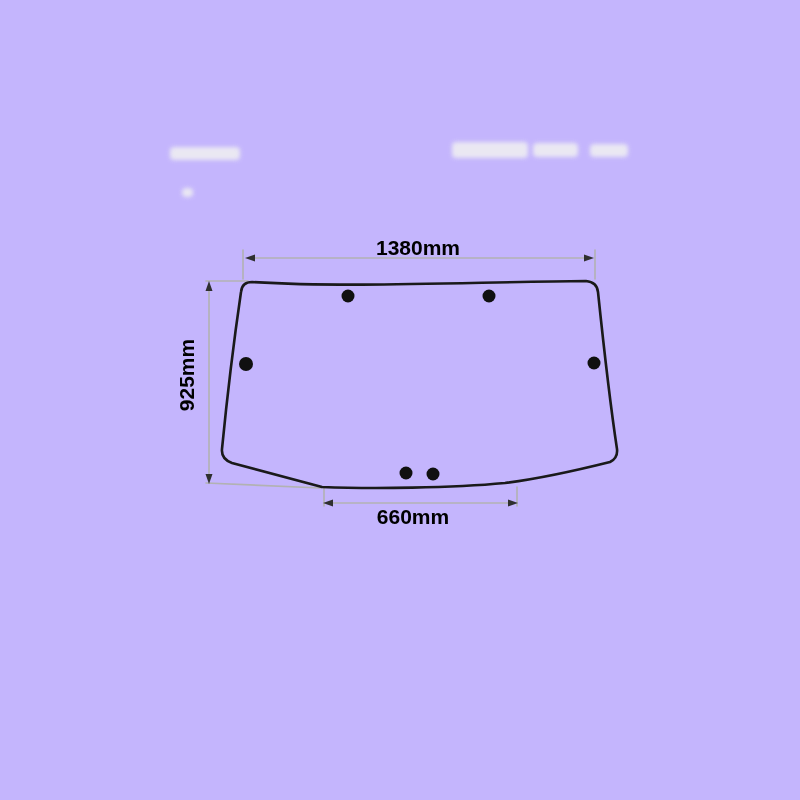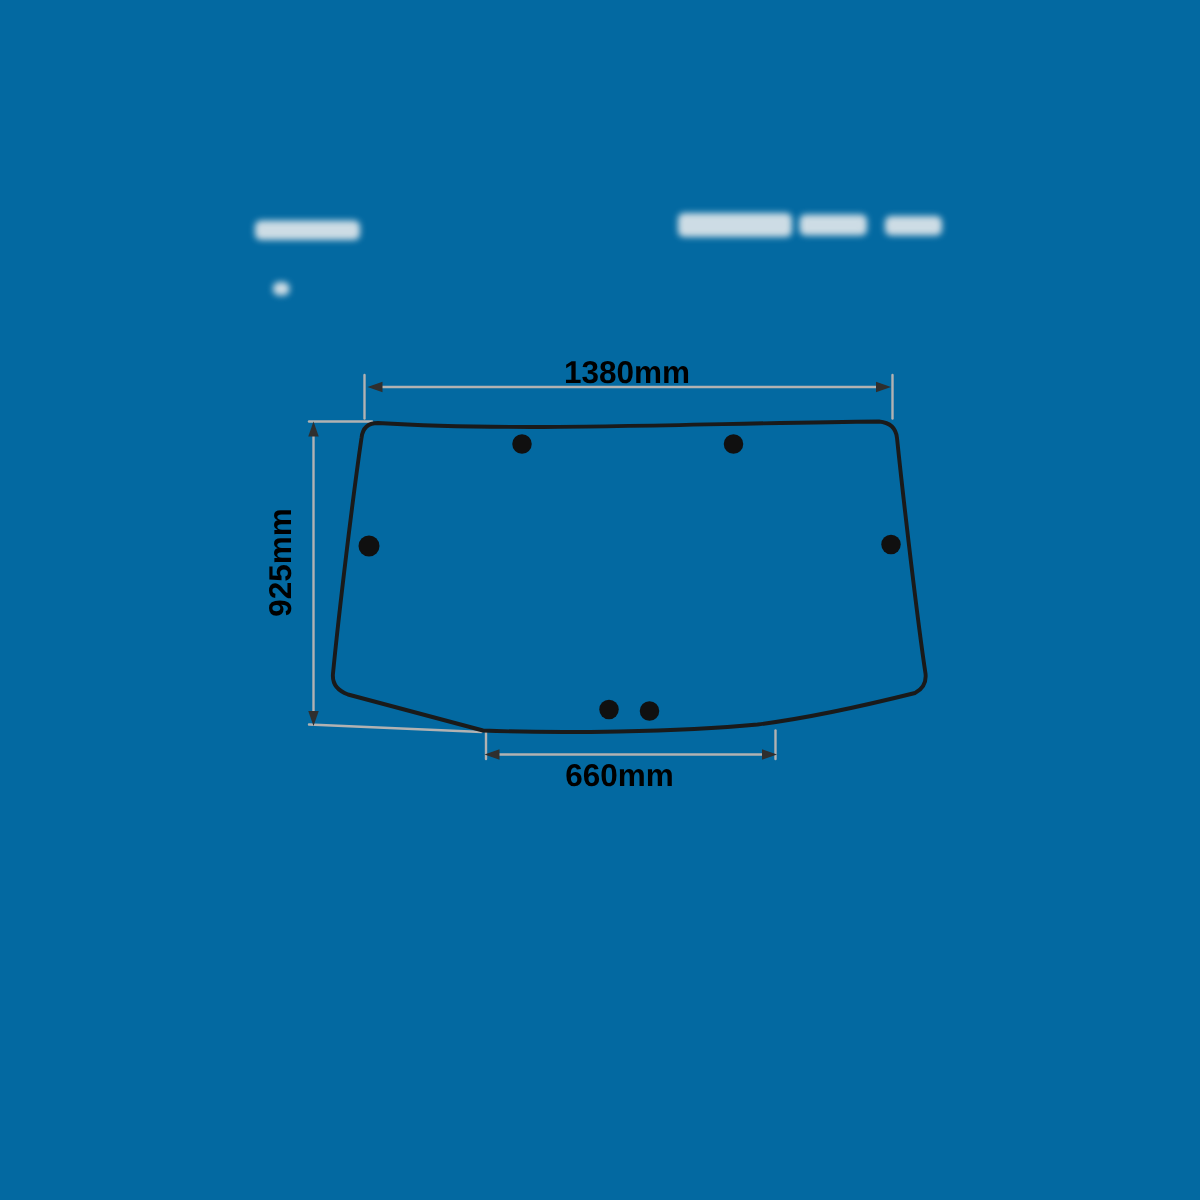--- a/index.html
+++ b/index.html
@@ -8,21 +8,21 @@
     width: 800px;
     height: 800px;
     background: #ffffff;
     font-family: "Liberation Sans", sans-serif;
     overflow: hidden;
   }
   .stage {
     position: relative;
     width: 800px;
     height: 800px;
-    background: #0369a1;
+    background: #c4b5fd;
   }
   svg.drawing {
     position: absolute;
     left: 0;
     top: 0;
   }
   .dim-label {
     font-family: "Liberation Sans", sans-serif;
     font-weight: bold;
     font-size: 21px;

